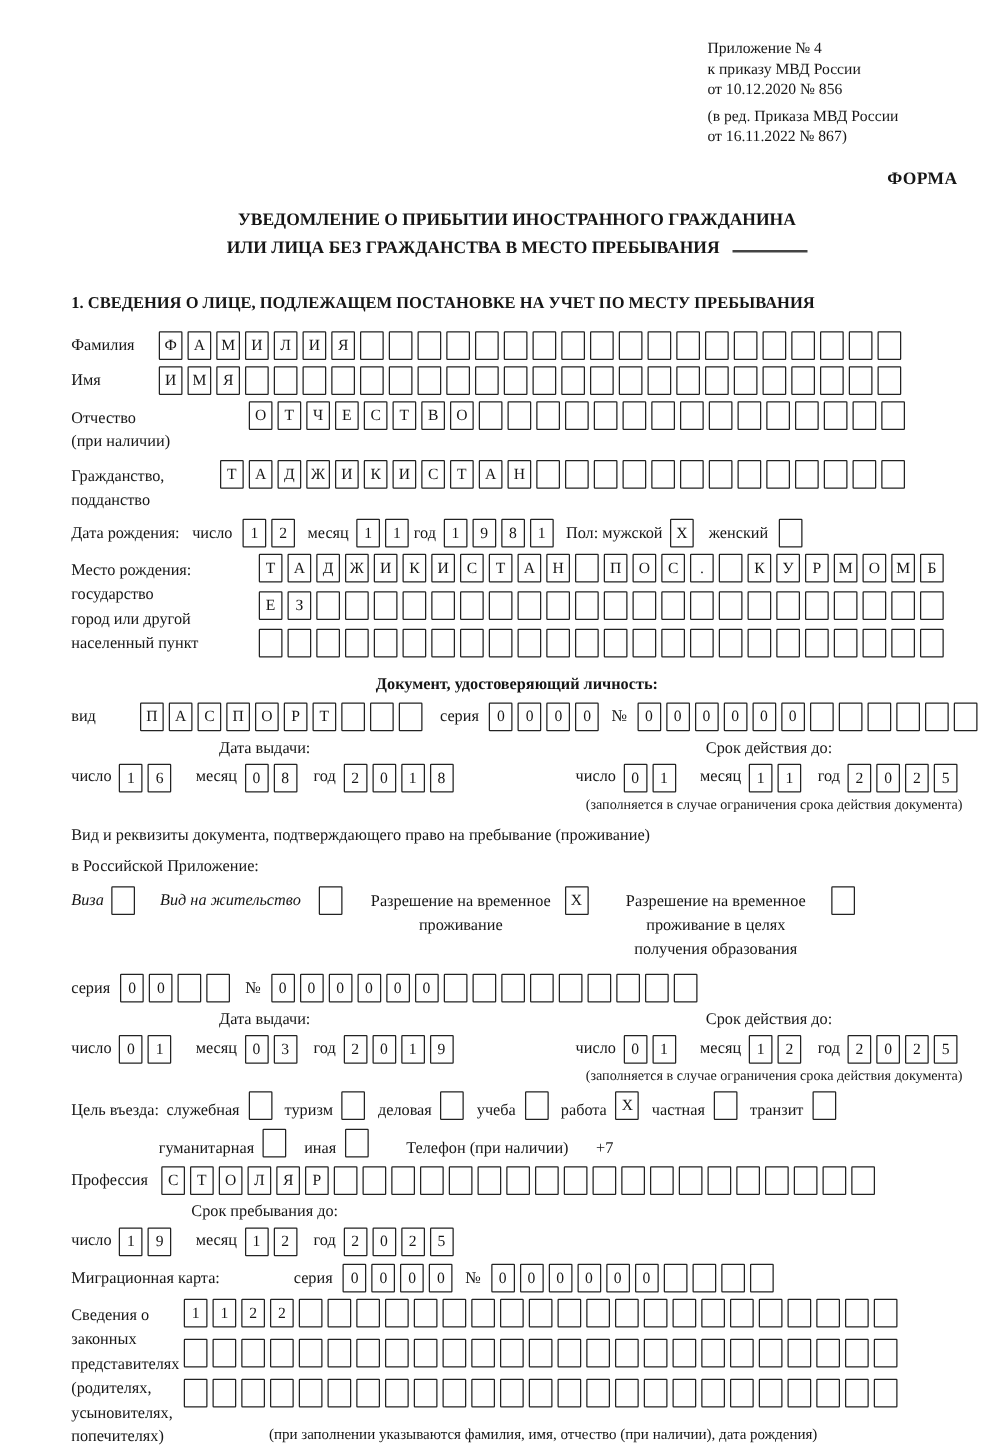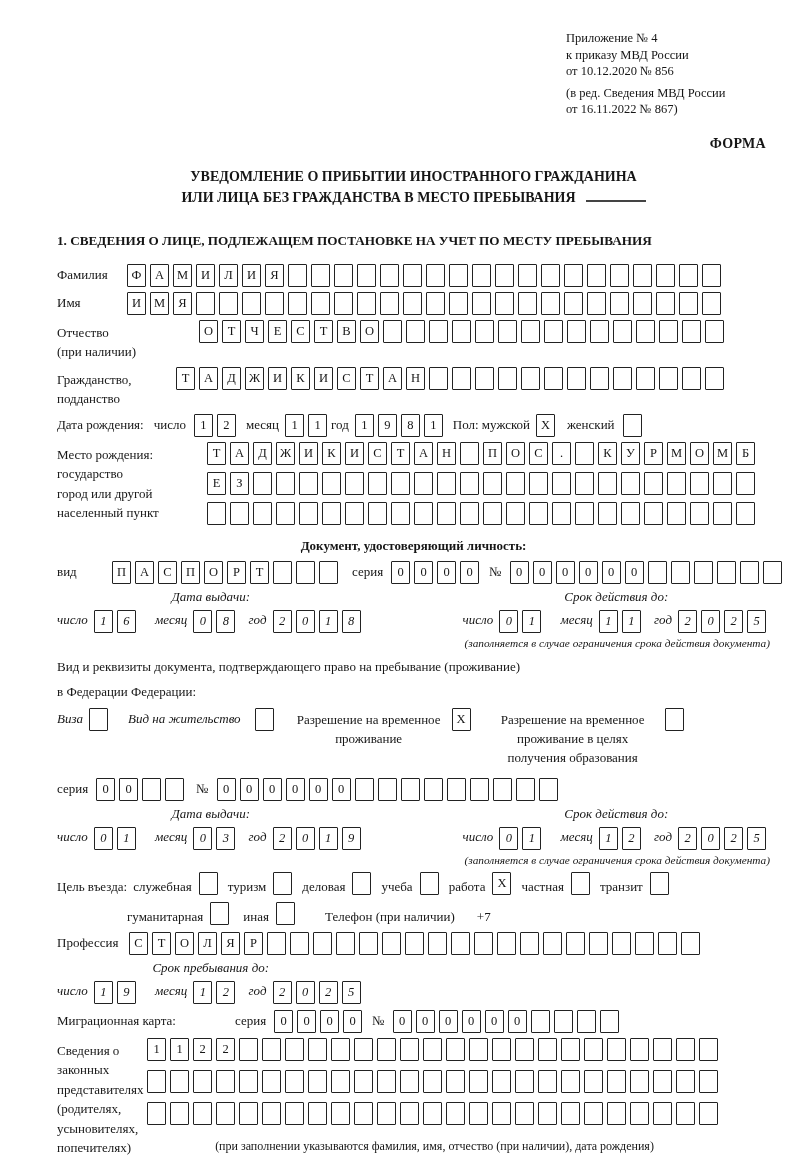--- a/index.html
+++ b/index.html
@@ -26,21 +26,21 @@
   .row{display:flex;align-items:flex-start;margin-bottom:5px;}
   .lbl{flex:none;padding-top:3px;}
   .lbl2{line-height:1.5;}
   .w70{width:70px;} .w142{width:142px;} .w119{width:119px;} .w150{width:150px;} .w88{width:88px;}
   .inl{padding-top:3px;}
   .ml6{margin-left:6px;} .ml8{margin-left:8px;} .ml10{margin-left:10px;} .ml14{margin-left:14px;} .ml16{margin-left:16px;}
   .mr6{margin-right:6px;} .mr8{margin-right:8px;}
   .stack .boxes{display:block;margin-bottom:7px;}
   .doc-head{text-align:center;font-weight:bold;margin:6px 0 7px 0;}
   
-  .daterow{display:flex;justify-content:space-between;margin:4px 0 6px 0;font-style:italic;}
+  .daterow{display:flex;justify-content:space-between;margin:4px 0 6px 0;}
   .datecol{}
   .datecol .head{text-align:center;margin-bottom:5px;}
   .dateline{white-space:nowrap;}
   .dateline .t{margin:0 6px 0 0;}
   .dateline .t.mid{margin-left:12px;}
   .note{font-size:11.3px;margin-top:4px;text-align:right;}
   
   .opts{display:flex;align-items:flex-start;margin:4px 0 10px 0;}
   .opt{display:flex;align-items:flex-start;}
   .opt .ol{padding-top:3px;font-style:italic;}
@@ -57,21 +57,21 @@
 </head>
 <body>
 
 <div class="page">
 
   <div class="hdr">
     <div>Приложение № 4</div>
     <div>к приказу МВД России</div>
     <div>от 10.12.2020 № 856</div>
     <div class="sub">
-      <div>(в ред. Сведения МВД России</div>
+      <div>(в ред. Приказа МВД России</div>
       <div>от 16.11.2022 № 867)</div>
     </div>
   </div>
 
   <div class="forma">ФОРМА</div>
 
   <div class="title">
     <div>УВЕДОМЛЕНИЕ О ПРИБЫТИИ ИНОСТРАННОГО ГРАЖДАНИНА</div>
     <div>
       <span>ИЛИ ЛИЦА БЕЗ ГРАЖДАНСТВА В МЕСТО ПРЕБЫВАНИЯ</span><span class="blank-line"></span>
@@ -160,21 +160,21 @@
         <span class="t">число</span><span class="boxes"><span class="cell">0</span><span class="cell">1</span></span>
         <span class="t mid">месяц</span><span class="boxes"><span class="cell">1</span><span class="cell">1</span></span>
         <span class="t" style="margin-left:6px;">год</span><span class="boxes"><span class="cell">2</span><span class="cell">0</span><span class="cell">2</span><span class="cell">5</span></span>
       </div>
       <div class="note">(заполняется в случае ограничения срока действия документа)</div>
     </div>
   </div>
 
   <div style="margin-top:2px;line-height:1.9;">
     <div>Вид и реквизиты документа, подтверждающего право на пребывание (проживание)</div>
-    <div>в Федерации Федерации:</div>
+    <div>в Российской Приложение:</div>
   </div>
 
   <div class="opts">
     <span class="opt">
       <span class="ol">Виза</span>
       <span class="boxes cellwrap" style="margin-left:6px;"><span class="cell"></span></span>
     </span>
     <span class="opt ml16">
       <span class="ol">Вид на жительство</span>
       <span class="boxes cellwrap" style="margin-left:14px;"><span class="cell"></span></span>

